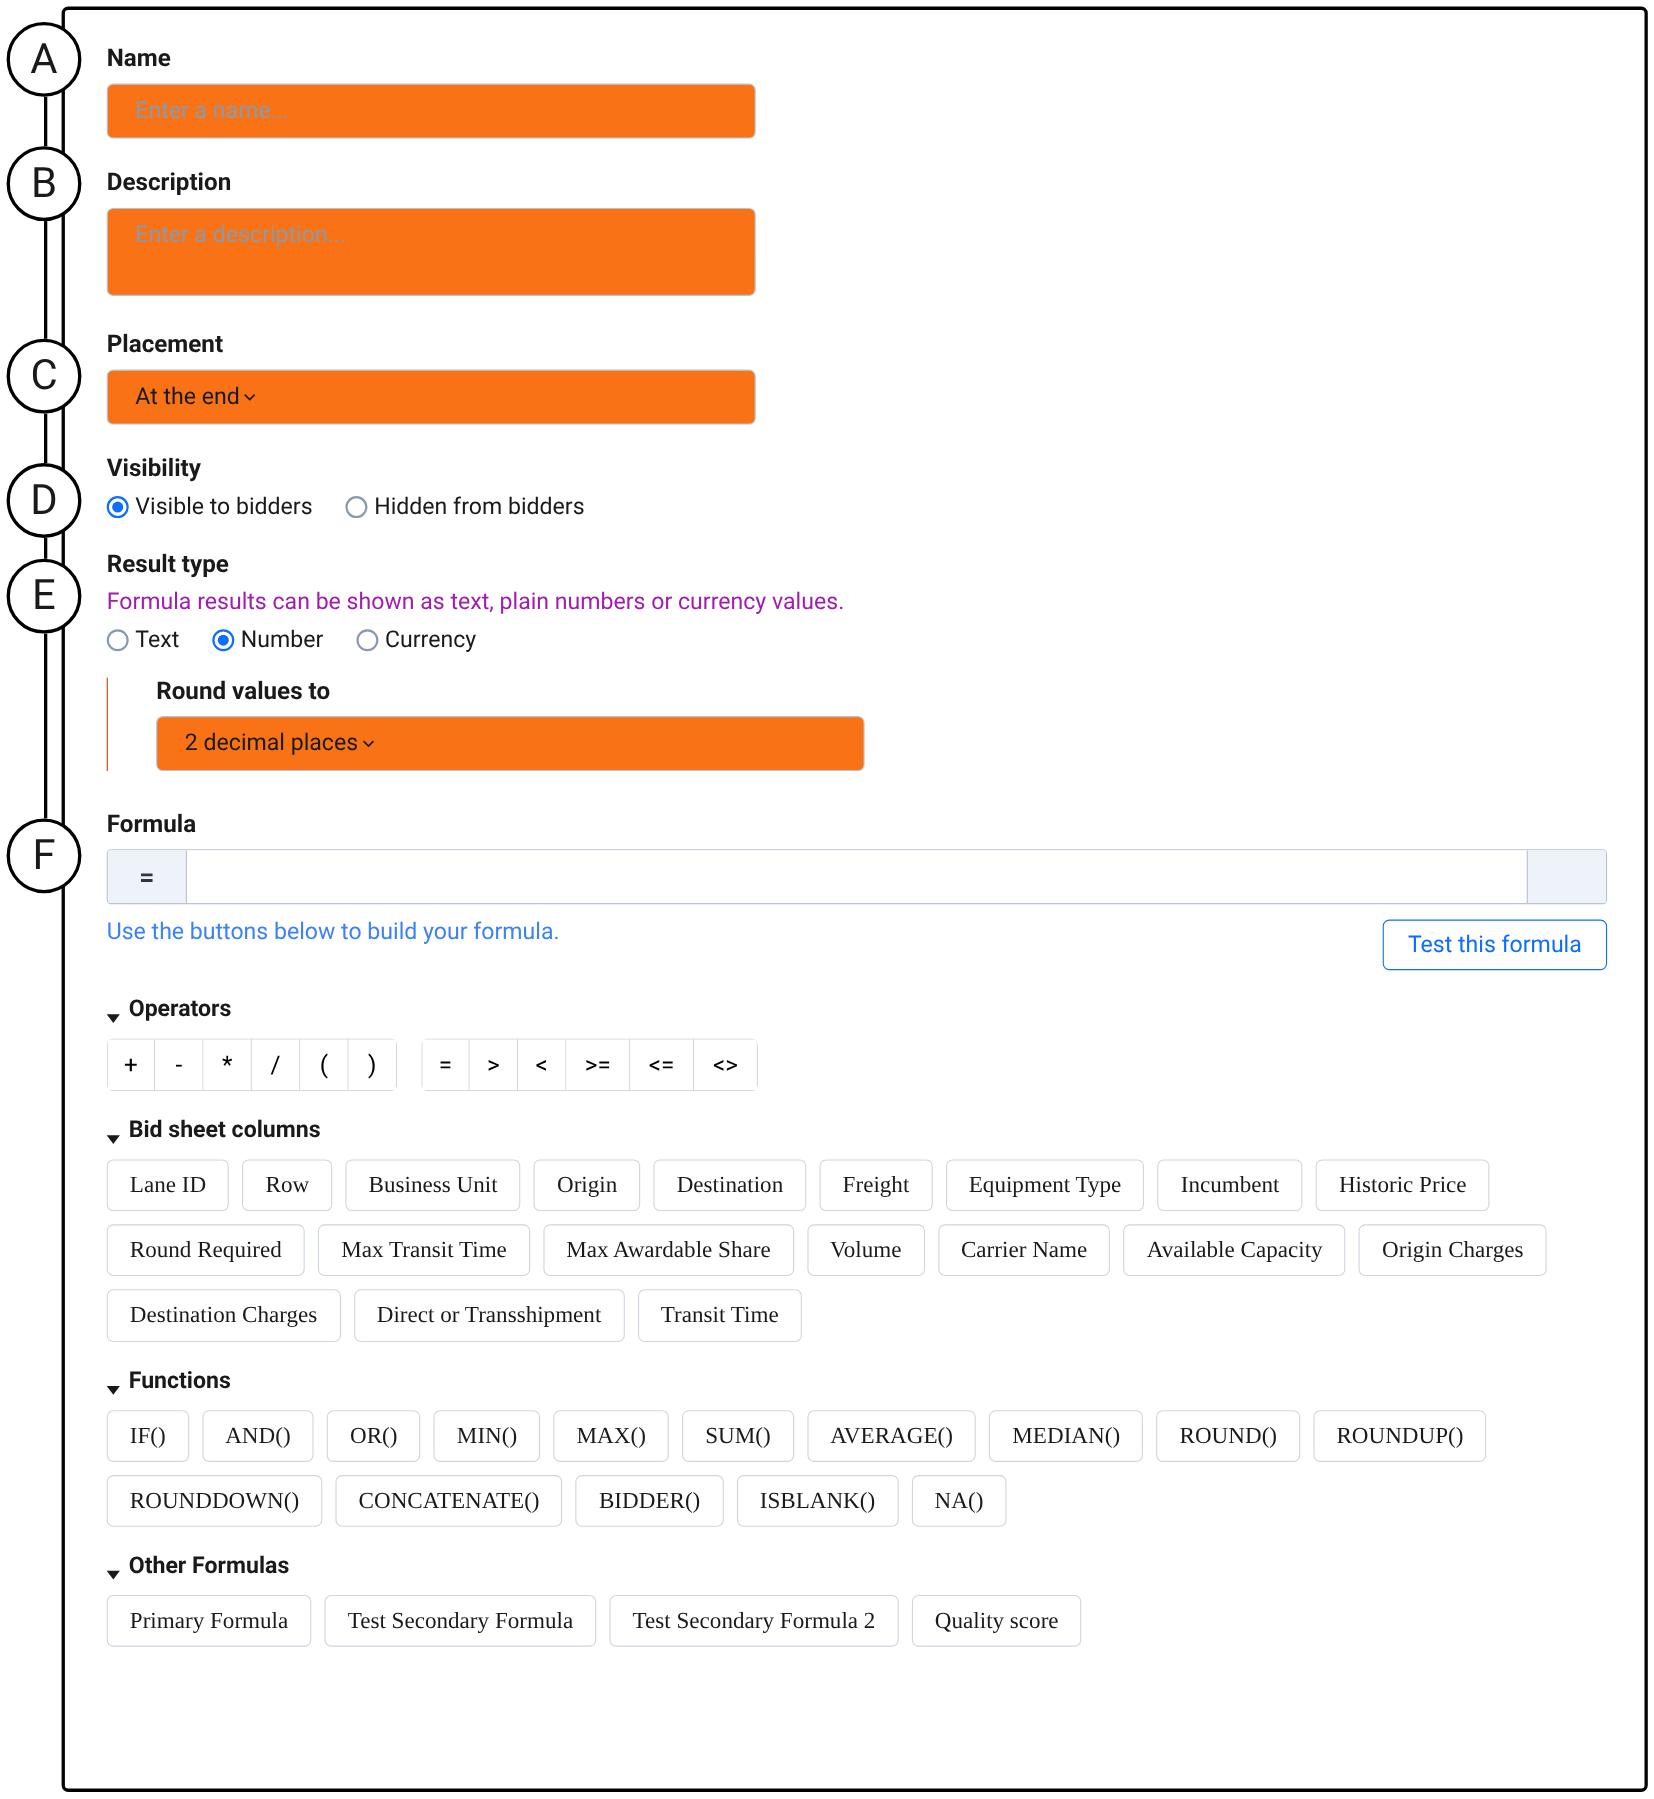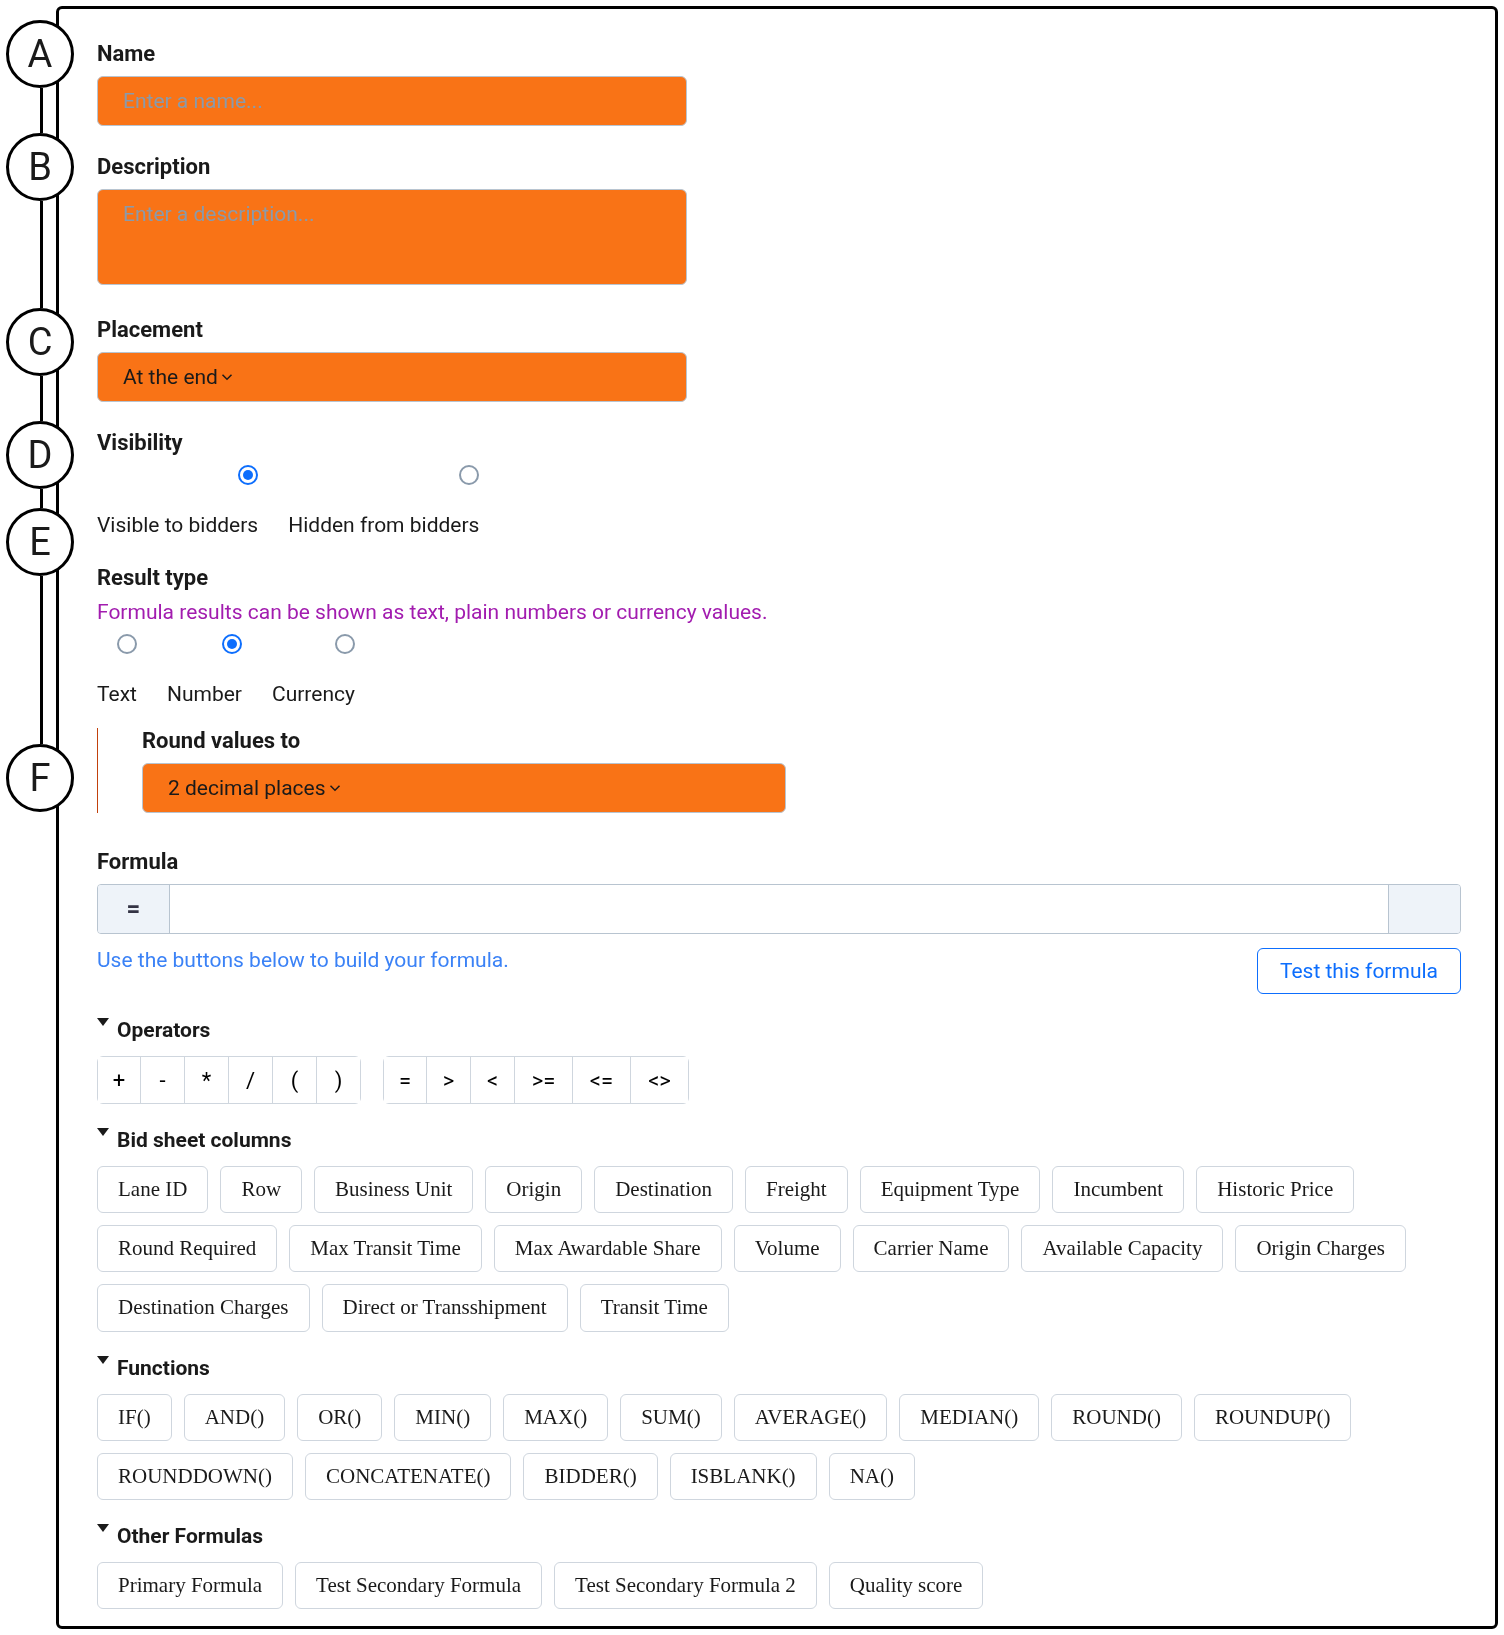--- a/index.html
+++ b/index.html
@@ -69,33 +69,33 @@
   font-size: 21px;
   border: 1px solid #b8c4d0;
   border-radius: 6px;
   font-family: inherit;
   color: #1a1a1a;
   background: #f97316;
 }
 input.text-input::placeholder, textarea.text-input::placeholder {
   color: #8a9aab;
 }
-textarea.text-input { height: 96px; resize: none; }
+textarea.text-input { height: 80px; resize: none; }
 
 .select-box {
   display: flex;
   align-items: center;
   cursor: pointer;
 }
 .select-box .chev {
   width: 18px; height: 18px;
 }
 
 .radio-row { display: flex; gap: 30px; align-items: center; flex-wrap: wrap; }
-.radio-item { display: inline-flex; align-items: flex-end; gap: 28px; font-size: 21px; cursor: pointer; flex-direction: column; }
+.radio-item { display: inline-flex; align-items: center; gap: 6px; font-size: 21px; cursor: pointer; }
 .radio-circle {
   width: 20px; height: 20px; border-radius: 50%;
   border: 2px solid #8a9aab;
   display: inline-flex; align-items: center; justify-content: center;
   background: #fff;
 }
 .radio-circle.checked { border-color: #0d6efd; }
 .radio-circle.checked::after {
   content: ""; width: 10px; height: 10px; border-radius: 50%; background: #0d6efd;
 }
@@ -124,21 +124,21 @@
   display: flex; justify-content: space-between; align-items: flex-start; margin-top: 14px;
 }
 .hint-text { font-size: 21px; color: #3b82f6; }
 .btn-outline-primary {
   border: 1.5px solid #0d6efd; color: #0d6efd; background: #fff;
   padding: 10px 22px; font-size: 21px; border-radius: 6px; cursor: pointer;
   font-family: inherit;
 }
 
 .section-header {
-  display: flex; align-items: flex-start; gap: 8px;
+  display: flex; align-items: flex-end; gap: 8px;
   font-weight: 700; font-size: 21px; margin-top: 24px; margin-bottom: 14px;
   cursor: pointer;
 }
 .caret-down {
   width: 0; height: 0; border-left: 6px solid transparent; border-right: 6px solid transparent;
   border-top: 8px solid #1a1a1a;
 }
 
 .btn-group-wrap { display: flex; flex-wrap: wrap; gap: 12px; }
 .pill {

